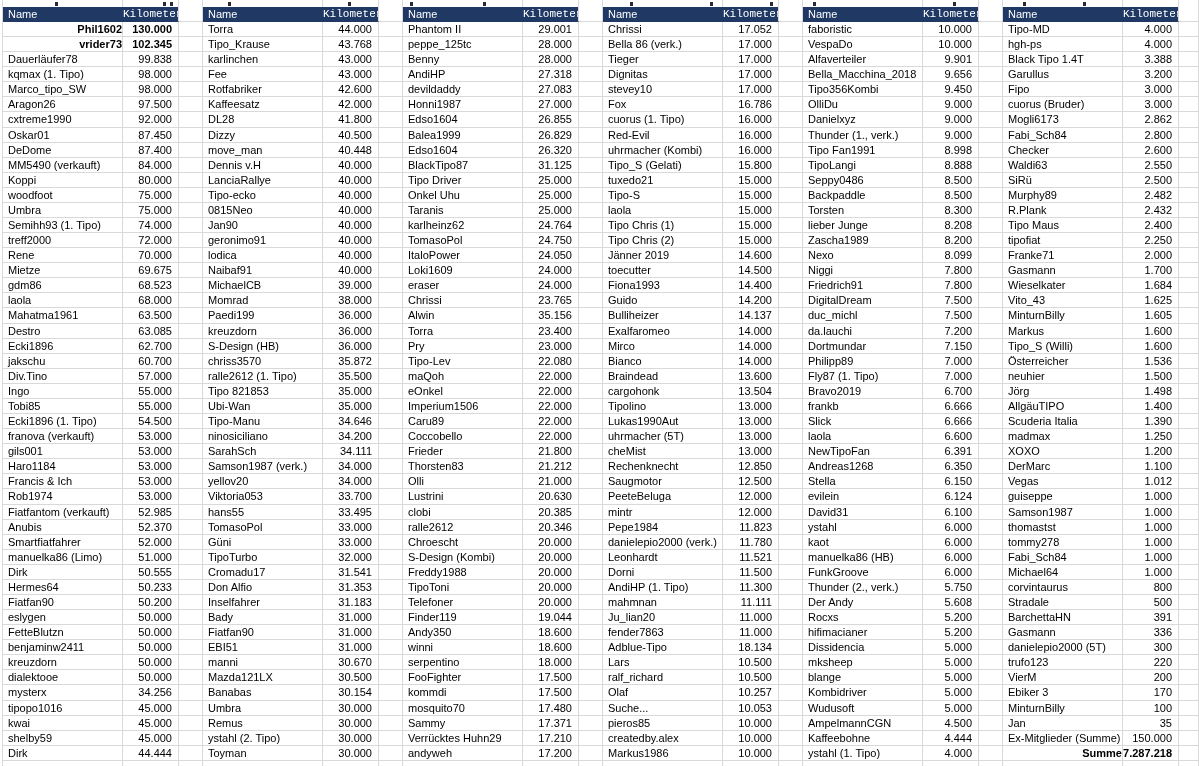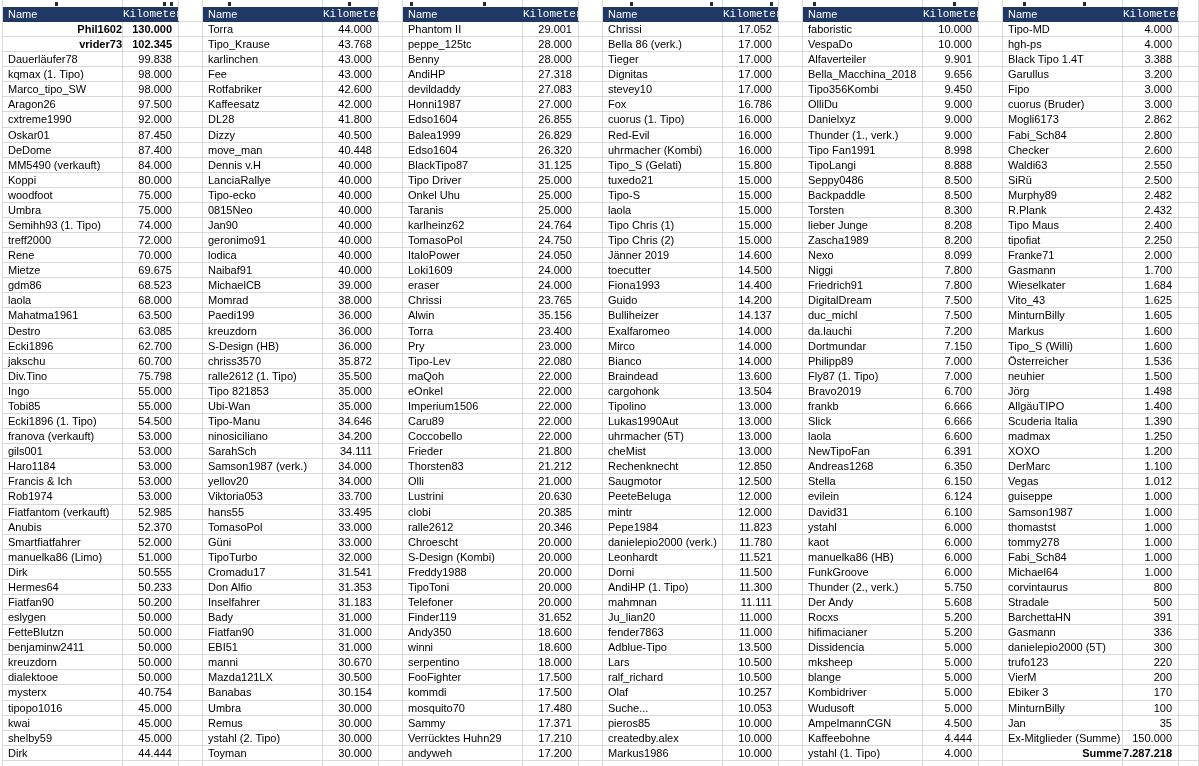--- a/index.html
+++ b/index.html
@@ -184,21 +184,21 @@
           <div class="cell km">62.700</div>
           <div class="cell sep"></div>
         </div>
         <div class="row">
           <div class="cell name">jakschu</div>
           <div class="cell km">60.700</div>
           <div class="cell sep"></div>
         </div>
         <div class="row">
           <div class="cell name">Div.Tino</div>
-          <div class="cell km">75.798</div>
+          <div class="cell km">57.000</div>
           <div class="cell sep"></div>
         </div>
         <div class="row">
           <div class="cell name">Ingo</div>
           <div class="cell km">55.000</div>
           <div class="cell sep"></div>
         </div>
         <div class="row">
           <div class="cell name">Tobi85</div>
           <div class="cell km">55.000</div>
@@ -289,21 +289,21 @@
           <div class="cell km">50.000</div>
           <div class="cell sep"></div>
         </div>
         <div class="row">
           <div class="cell name">dialektooe</div>
           <div class="cell km">50.000</div>
           <div class="cell sep"></div>
         </div>
         <div class="row">
           <div class="cell name">mysterx</div>
-          <div class="cell km">40.754</div>
+          <div class="cell km">34.256</div>
           <div class="cell sep"></div>
         </div>
         <div class="row">
           <div class="cell name">tipopo1016</div>
           <div class="cell km">45.000</div>
           <div class="cell sep"></div>
         </div>
         <div class="row">
           <div class="cell name">kwai</div>
           <div class="cell km">45.000</div>
@@ -794,21 +794,21 @@
           <div class="cell km">20.000</div>
           <div class="cell sep"></div>
         </div>
         <div class="row">
           <div class="cell name">Telefoner</div>
           <div class="cell km">20.000</div>
           <div class="cell sep"></div>
         </div>
         <div class="row">
           <div class="cell name">Finder119</div>
-          <div class="cell km">31.652</div>
+          <div class="cell km">19.044</div>
           <div class="cell sep"></div>
         </div>
         <div class="row">
           <div class="cell name">Andy350</div>
           <div class="cell km">18.600</div>
           <div class="cell sep"></div>
         </div>
         <div class="row">
           <div class="cell name">winni</div>
           <div class="cell km">18.600</div>
@@ -1069,21 +1069,21 @@
           <div class="cell km">11.000</div>
           <div class="cell sep"></div>
         </div>
         <div class="row">
           <div class="cell name">fender7863</div>
           <div class="cell km">11.000</div>
           <div class="cell sep"></div>
         </div>
         <div class="row">
           <div class="cell name">Adblue-Tipo</div>
-          <div class="cell km">13.500</div>
+          <div class="cell km">18.134</div>
           <div class="cell sep"></div>
         </div>
         <div class="row">
           <div class="cell name">Lars</div>
           <div class="cell km">10.500</div>
           <div class="cell sep"></div>
         </div>
         <div class="row">
           <div class="cell name">ralf_richard</div>
           <div class="cell km">10.500</div>

